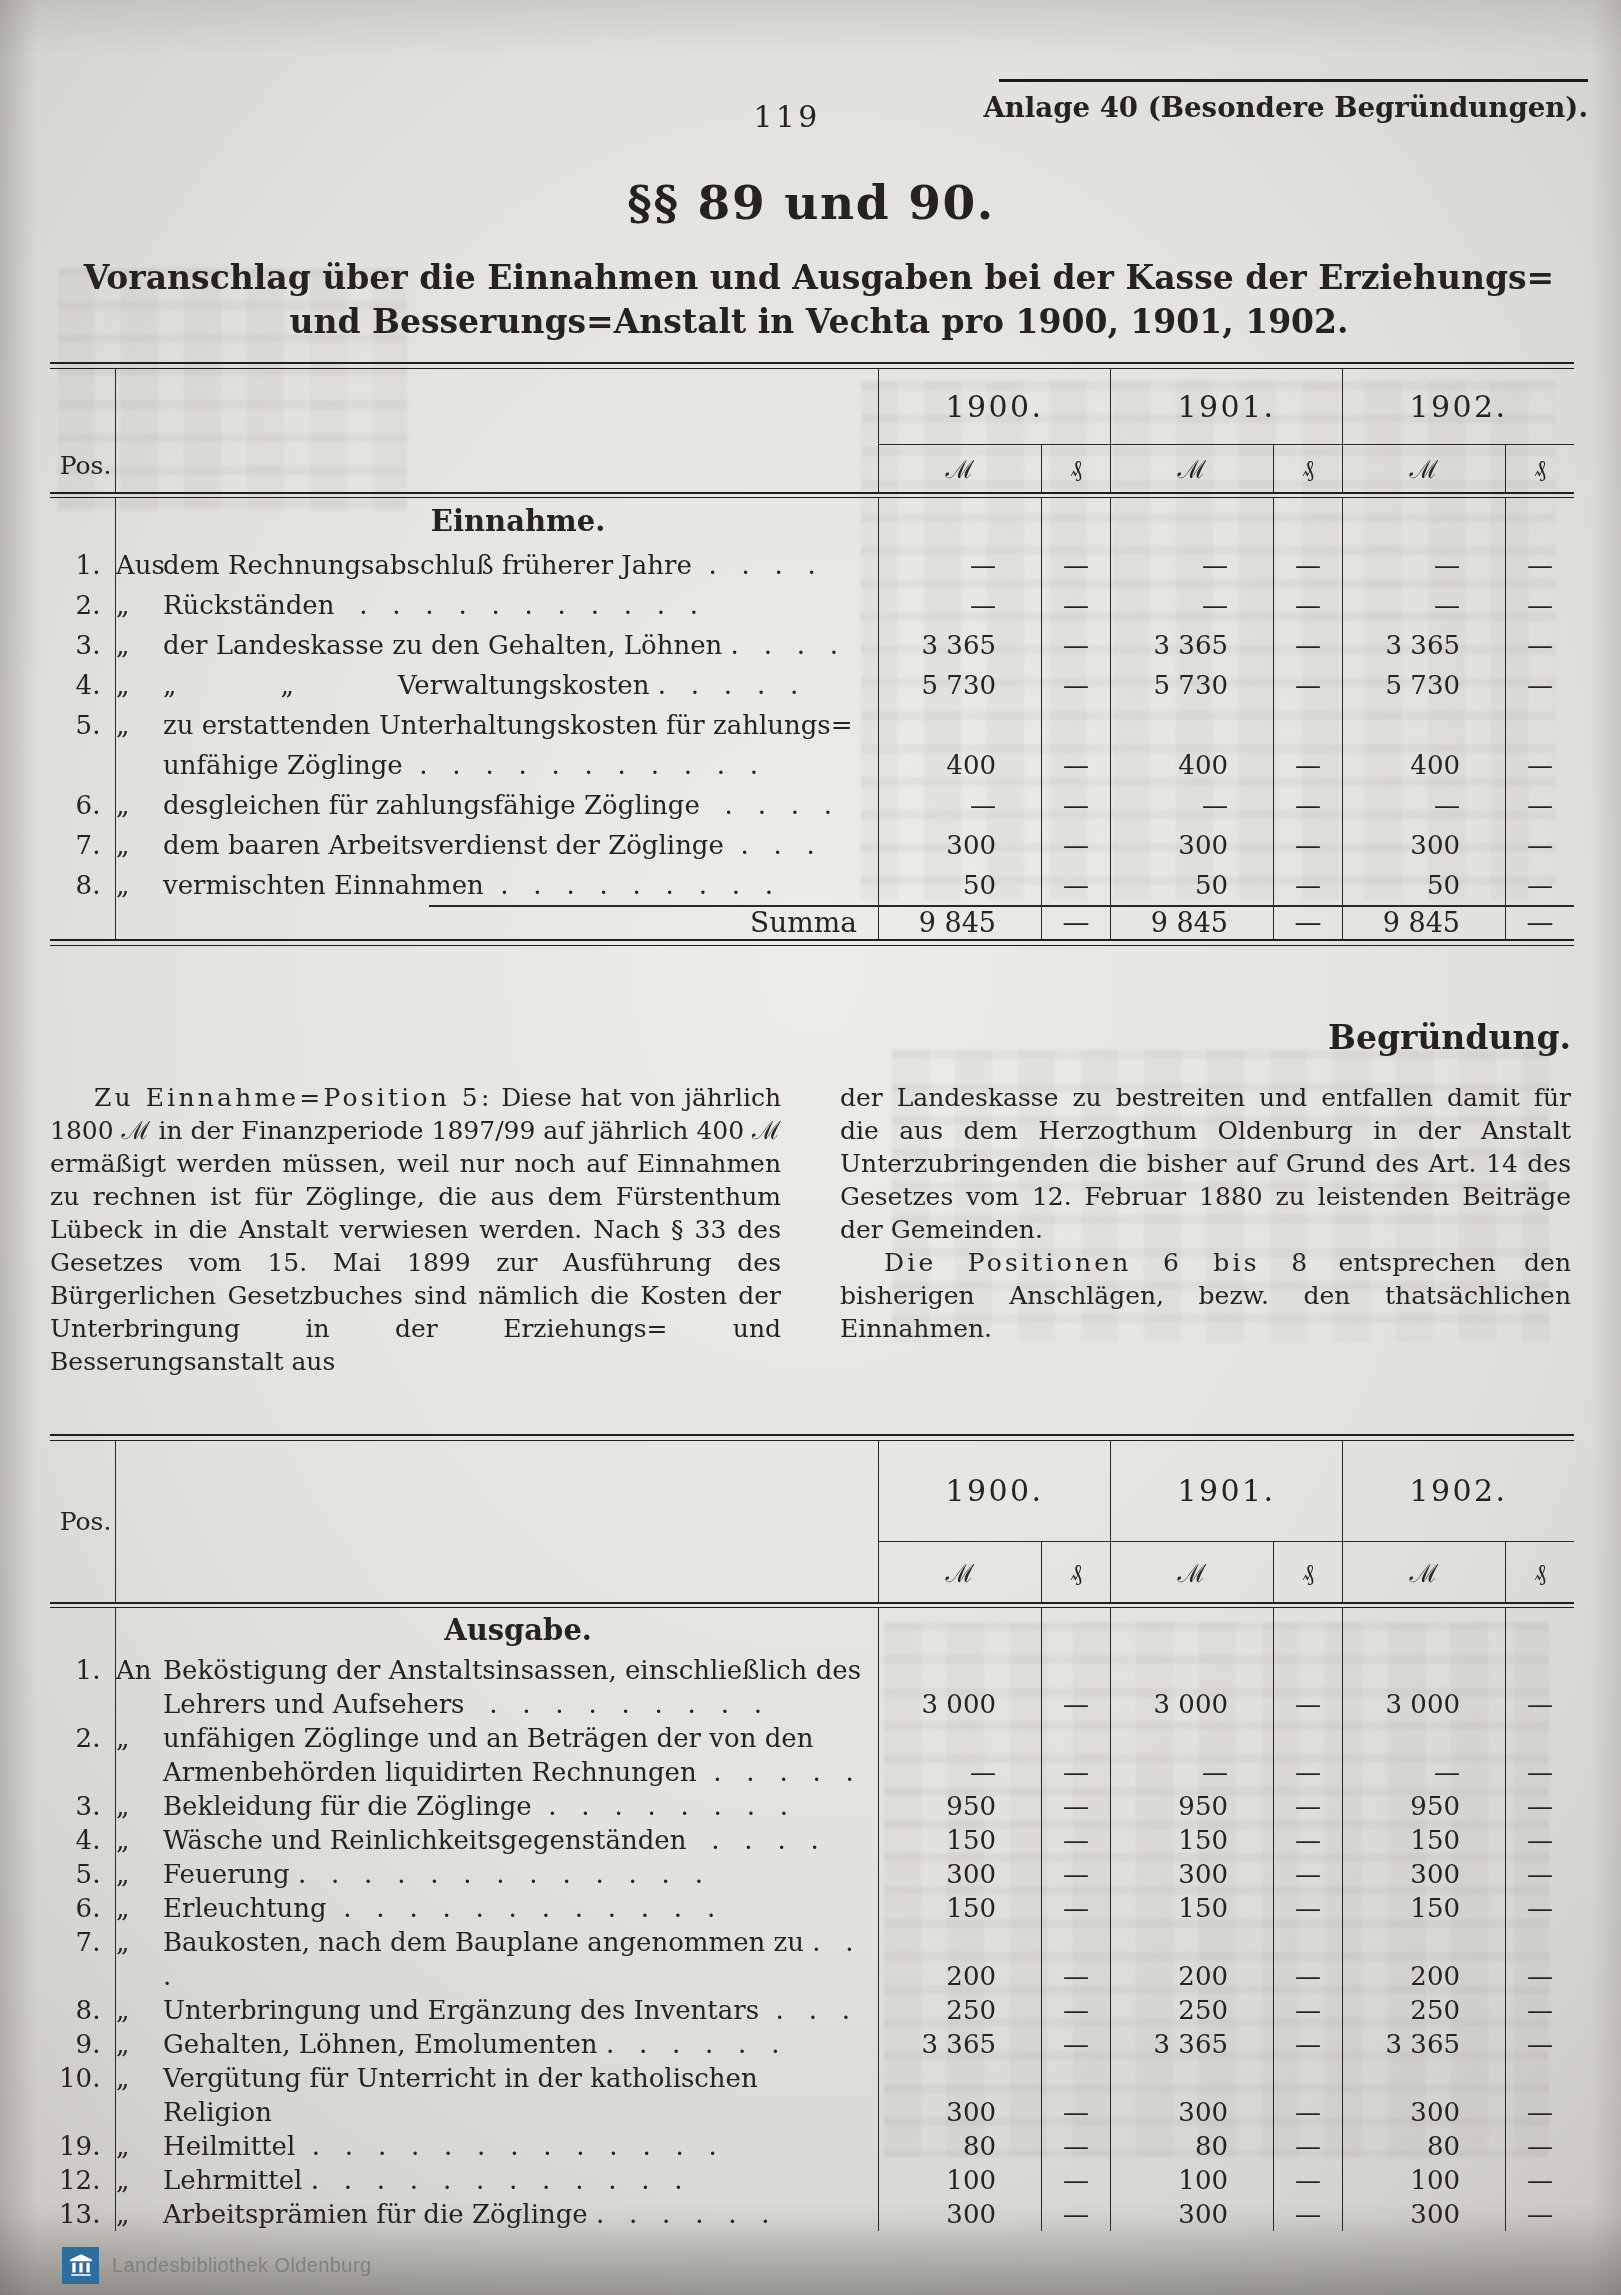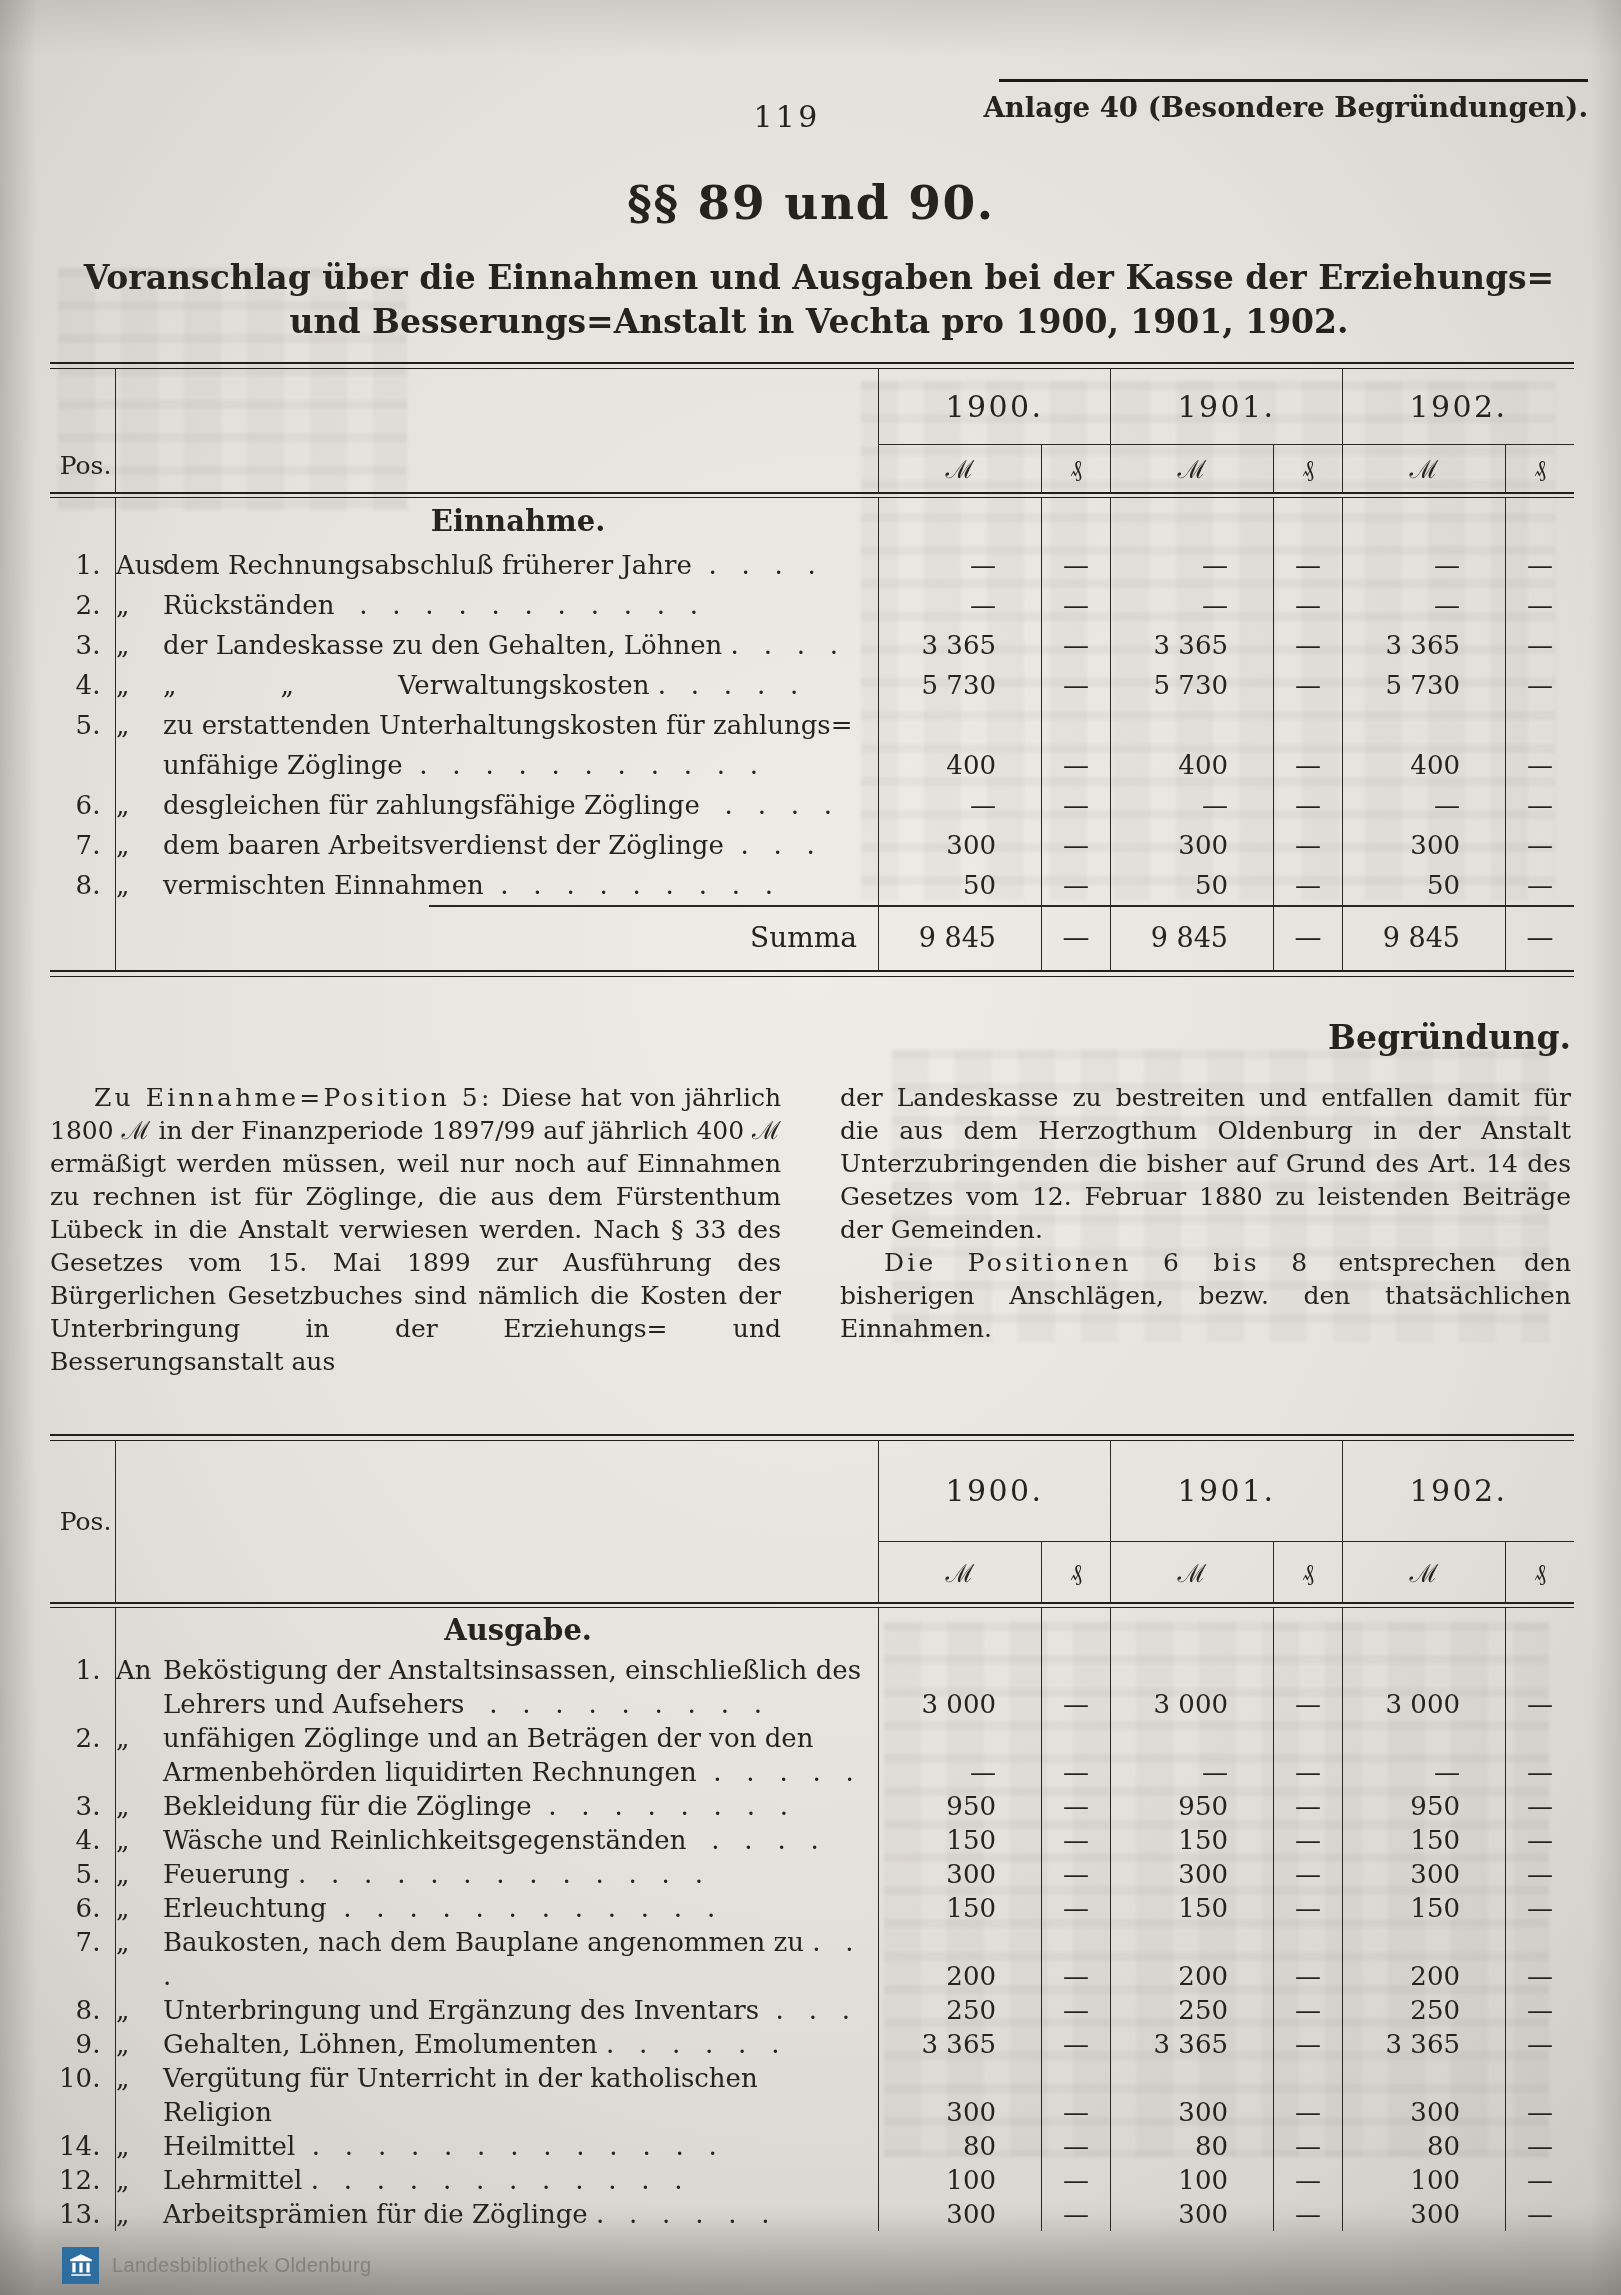--- a/index.html
+++ b/index.html
@@ -72,21 +72,21 @@
   .t1b{font-size:26px;}
   .t1b .lab-line,.t1b .c-pos,.t1b .c-pre,.t1b .val{line-height:40px;}
   .t2b{font-size:26px;}
   .t2b .lab-line,.t2b .c-pos,.t2b .c-pre,.t2b .val{line-height:34px;}
 
   .section-row .c-label{text-align:center;font-weight:bold;font-size:29px;}
   .t1b .section-row .cell{height:47px;line-height:47px;}
   .t2b .section-row .cell{height:45px;line-height:45px;}
 
   .summa{display:flex;position:relative;}
-  .t1b .summa{height:65px;}
+  .t1b .summa{height:34px;}
   .summa::before{content:"";position:absolute;left:379px;right:0;top:0;border-top:2px solid #2b2824;}
   .s-label{width:762px;display:flex;align-items:center;justify-content:flex-end;
     padding-right:21px;font-size:28px;}
   .summa .val{align-items:center;font-size:27px;line-height:normal;}
 
   
   .begr{position:absolute;left:50px;top:1018px;width:1521px;}
   .begr-h{text-align:right;font-weight:bold;font-size:33px;margin:0 0 24px 0;}
   .cols{display:flex;gap:59px;}
   .col{flex:1;font-size:25px;line-height:33px;text-align:justify;}
@@ -459,21 +459,21 @@
             <div class="lab-line">Vergütung für Unterricht in der katholischen Religion</div>
           </div>
           <div class="cell val c-m">300</div>
           <div class="cell val c-p">—</div>
           <div class="cell val c-m">300</div>
           <div class="cell val c-p">—</div>
           <div class="cell val c-m">300</div>
           <div class="cell val c-p">—</div>
         </div>
         <div class="trow">
-          <div class="cell c-pos">14.</div>
+          <div class="cell c-pos">19.</div>
           <div class="cell c-pre">„</div>
           <div class="cell c-label">
             <div class="lab-line">Heilmittel  .   .   .   .   .   .   .   .   .   .   .   .   .</div>
           </div>
           <div class="cell val c-m">80</div>
           <div class="cell val c-p">—</div>
           <div class="cell val c-m">80</div>
           <div class="cell val c-p">—</div>
           <div class="cell val c-m">80</div>
           <div class="cell val c-p">—</div>

